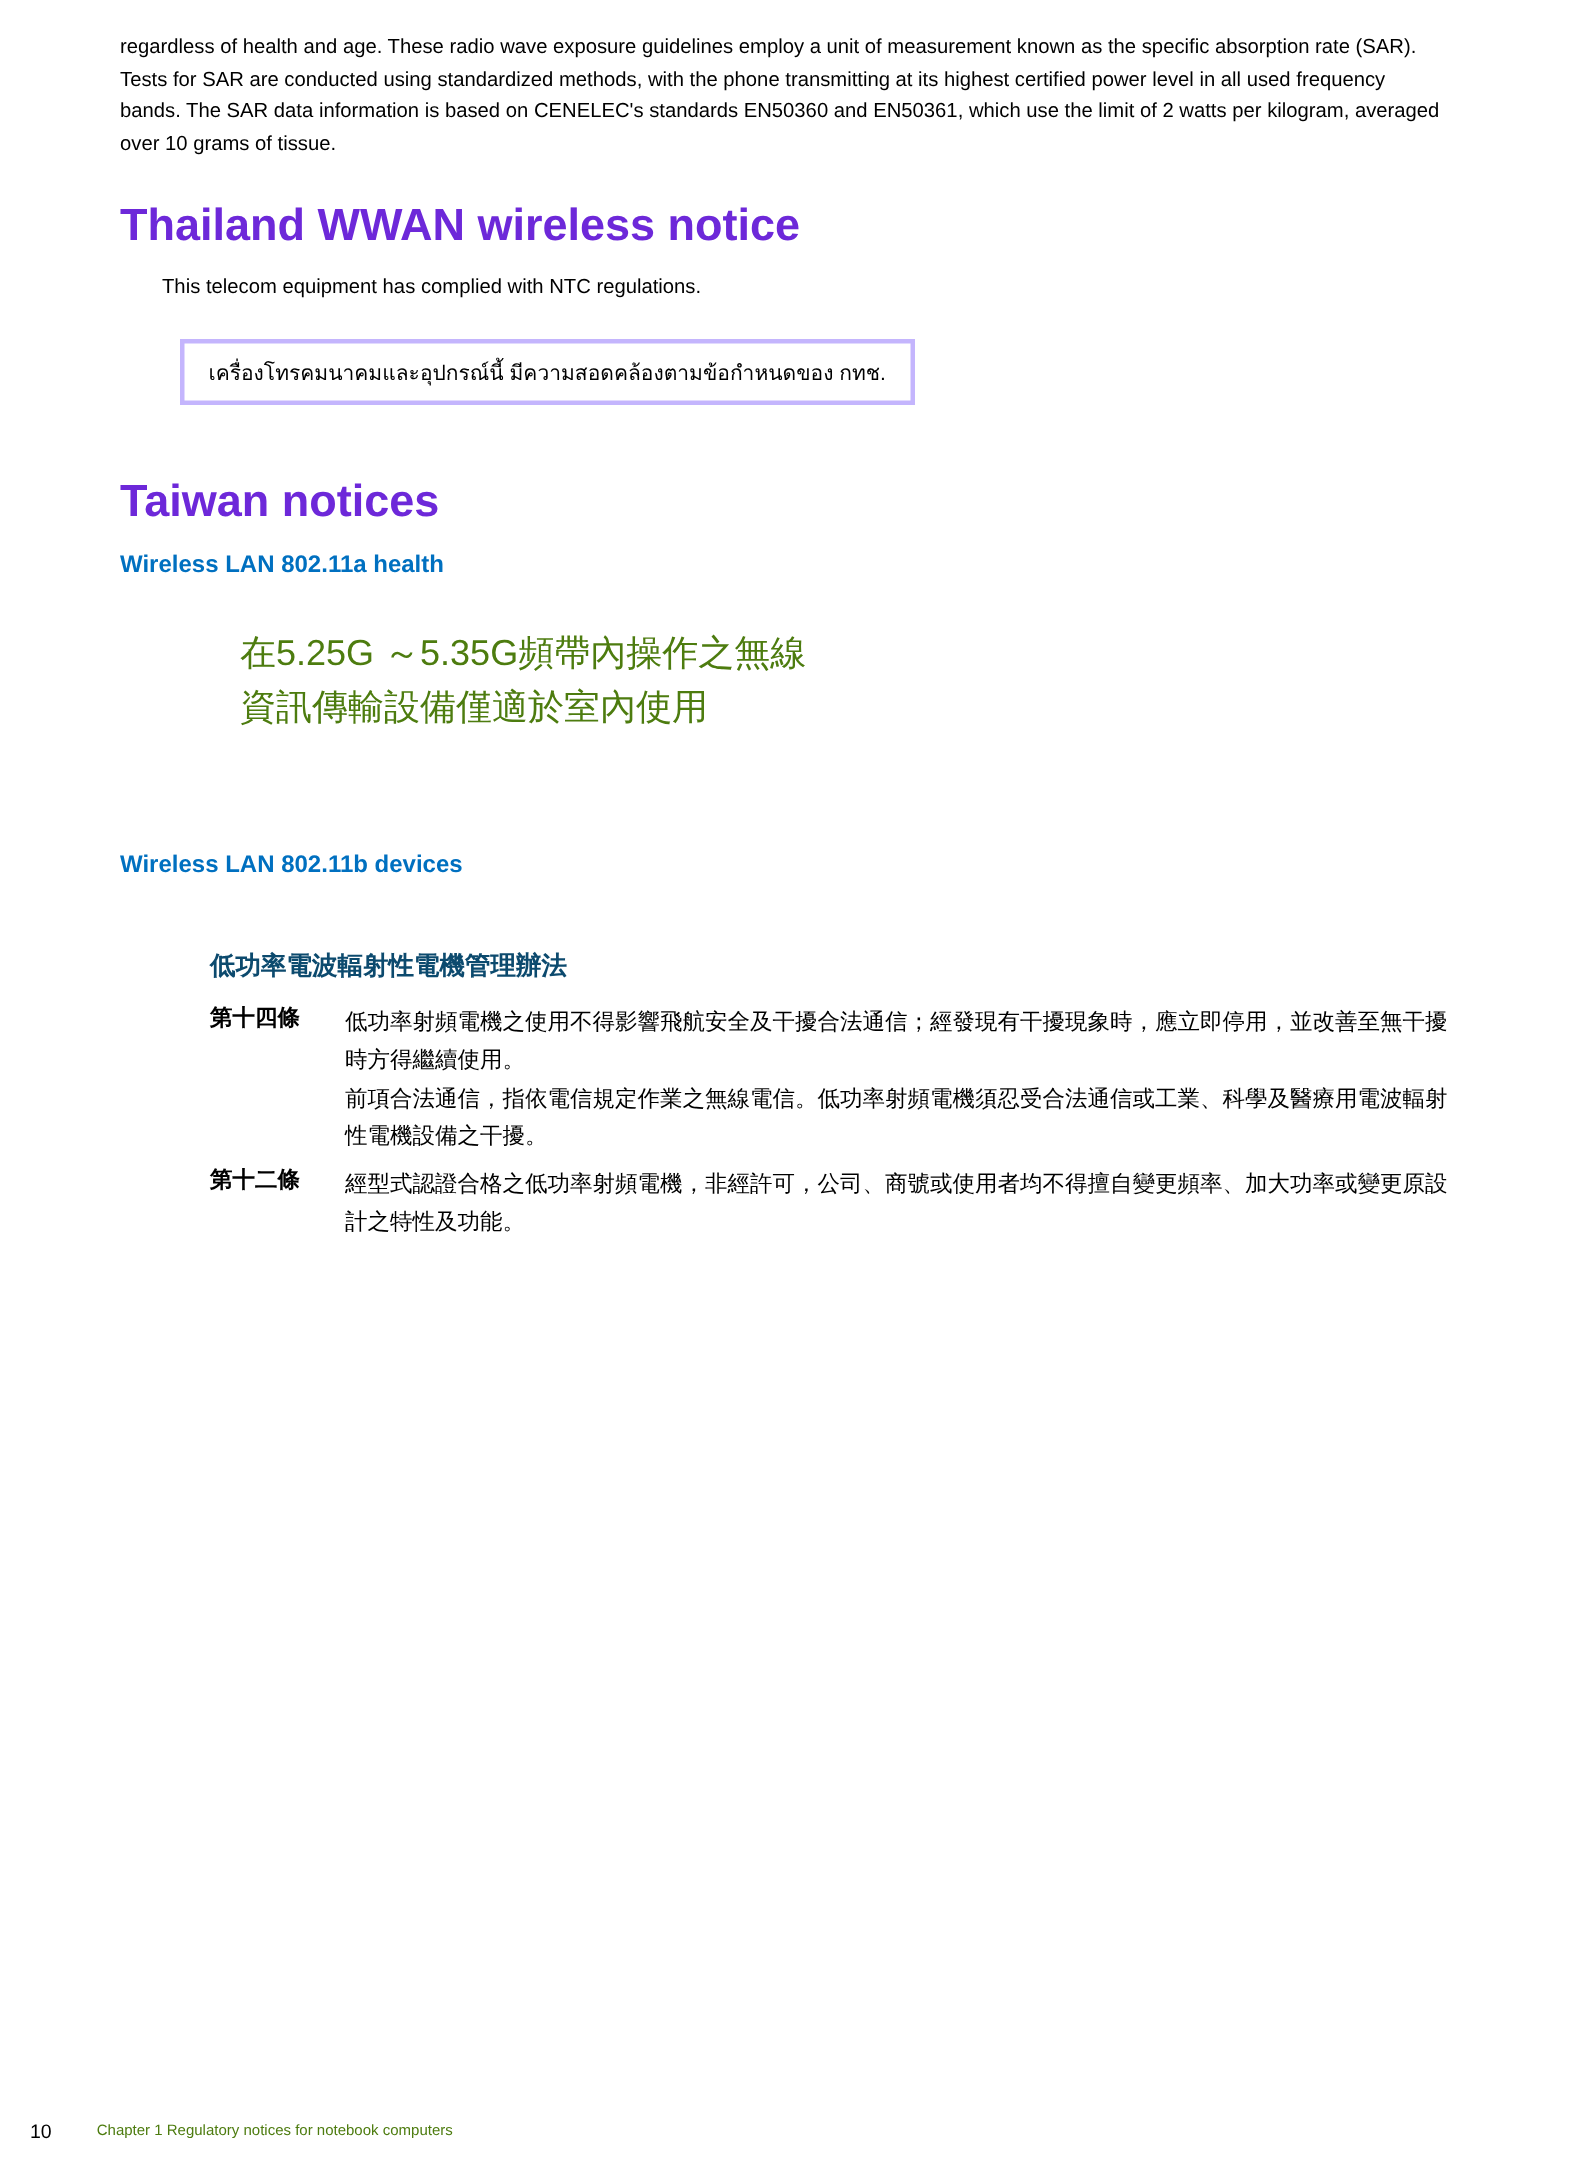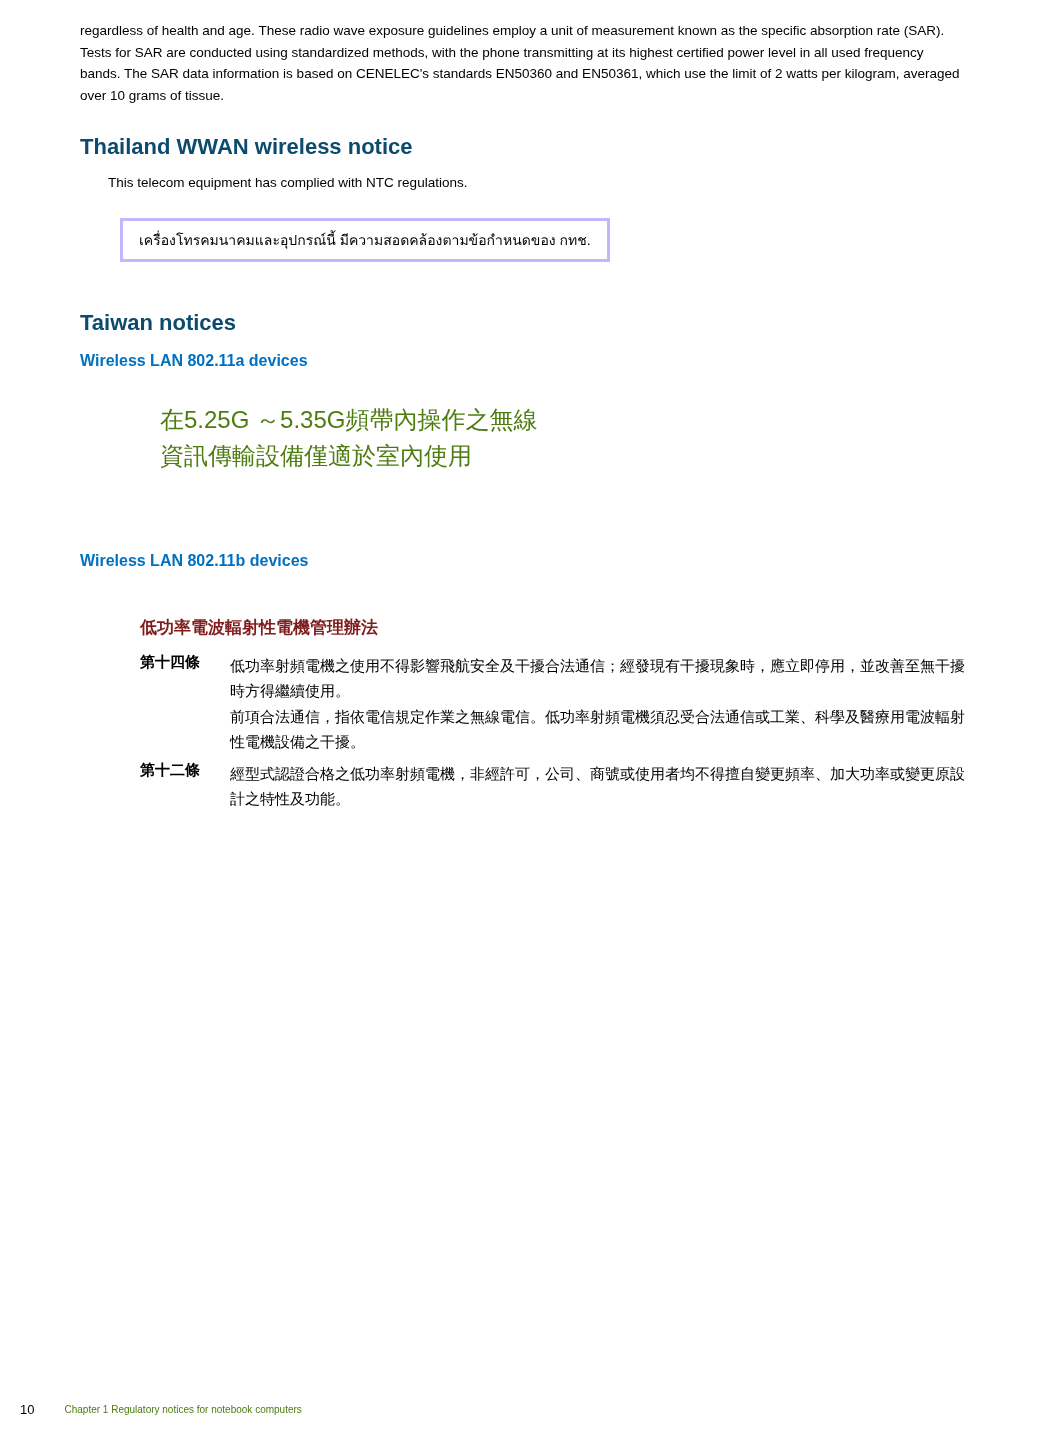--- a/index.html
+++ b/index.html
@@ -23,23 +23,23 @@
     }
 
     .intro-paragraph {
       font-size: 13.5px;
       line-height: 1.6;
       color: #000000;
       margin-bottom: 28px;
     }
 
     .section-heading-large {
-      font-size: 22px;
-      font-weight: bold;
-      color: #0c4a6e;
+      font-size: 30px;
+      font-weight: bold;
+      color: #6d28d9;
       margin-bottom: 12px;
       margin-top: 8px;
     }
 
     .section-heading-medium {
       font-size: 16px;
       font-weight: bold;
       color: #0070c0;
       margin-bottom: 16px;
       margin-top: 4px;
@@ -83,21 +83,21 @@
       font-weight: normal;
     }
 
     .chinese-content-block {
       margin: 16px 0 16px 60px;
     }
 
     .chinese-title-bold {
       font-size: 17px;
       font-weight: bold;
-      color: #7f1d1d;
+      color: #0c4a6e;
       margin-bottom: 14px;
     }
 
     .article-row {
       display: flex;
       margin-bottom: 6px;
       align-items: flex-start;
     }
 
     .article-label {
@@ -108,21 +108,21 @@
     }
 
     .article-body {
       font-size: 15px;
       line-height: 1.7;
       flex: 1;
     }
 
     .page-footer {
       position: absolute;
-      bottom: 27px;
+      bottom: 16px;
       left: 0;
       right: 0;
       display: flex;
       align-items: center;
       padding: 0 20px;
     }
 
     .footer-page-num {
       font-size: 13px;
       color: #000000;
@@ -159,21 +159,21 @@
     <span>เครื่องโทรคมนาคมและอุปกรณ์นี้ มีความสอดคล้องตามข้อกำหนดของ กทช.</span>
   </div>
 
   <div class="spacer-block"></div>
 
   
   <div class="taiwan-section">
     <h2 class="section-heading-large">Taiwan notices</h2>
 
     <div class="taiwan-lan-section">
-      <h3 class="section-heading-medium">Wireless LAN 802.11a devices</h3>
+      <h3 class="section-heading-medium">Wireless LAN 802.11a health</h3>
 
       <div class="chinese-image-box">
         <div class="chinese-large-text">在5.25G ～5.35G頻帶內操作之無線</div>
         <div class="chinese-large-text">資訊傳輸設備僅適於室內使用</div>
       </div>
 
       <div class="spacer-block"></div>
     </div>
 
     <div class="taiwan-lan-section">

